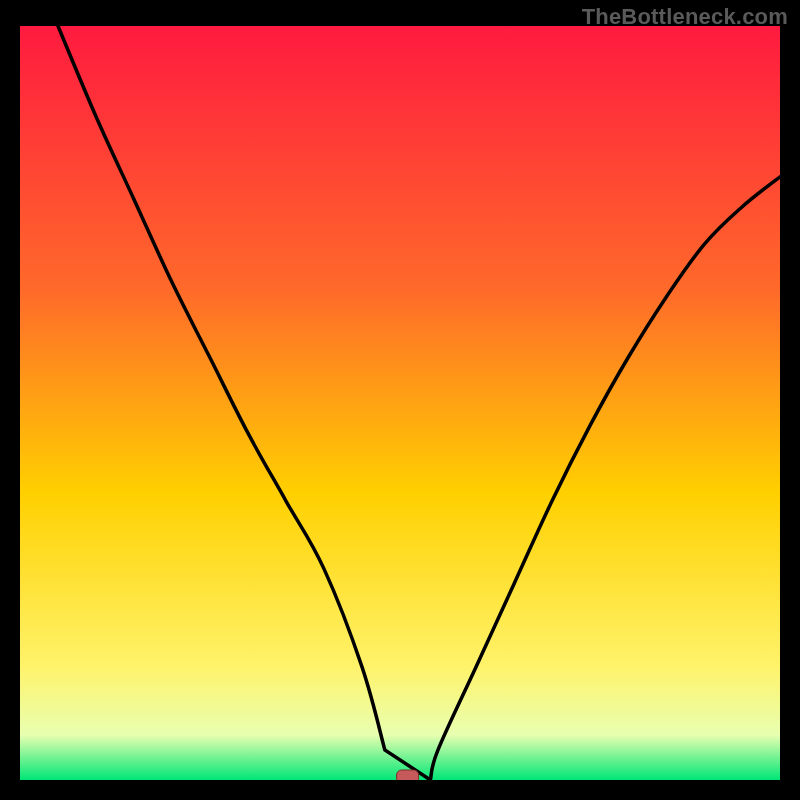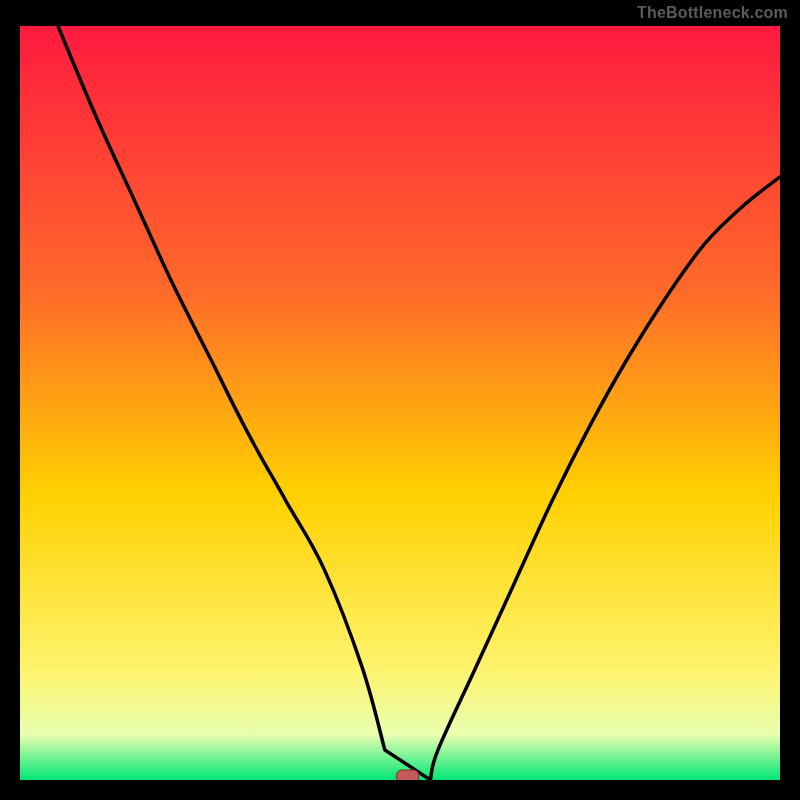--- a/index.html
+++ b/index.html
@@ -15,21 +15,21 @@
     position: relative;
     width: 800px;
     height: 800px;
     background: #000;
   }
   .watermark {
     position: absolute;
     top: 4px;
     right: 12px;
     color: #5a5a5a;
-    font-size: 16px;
+    font-size: 22px;
     font-weight: 600;
     letter-spacing: 0.2px;
     z-index: 5;
   }
   .plot-area {
     position: absolute;
     left: 20px;
     top: 26px;
     width: 760px;
     height: 754px;

